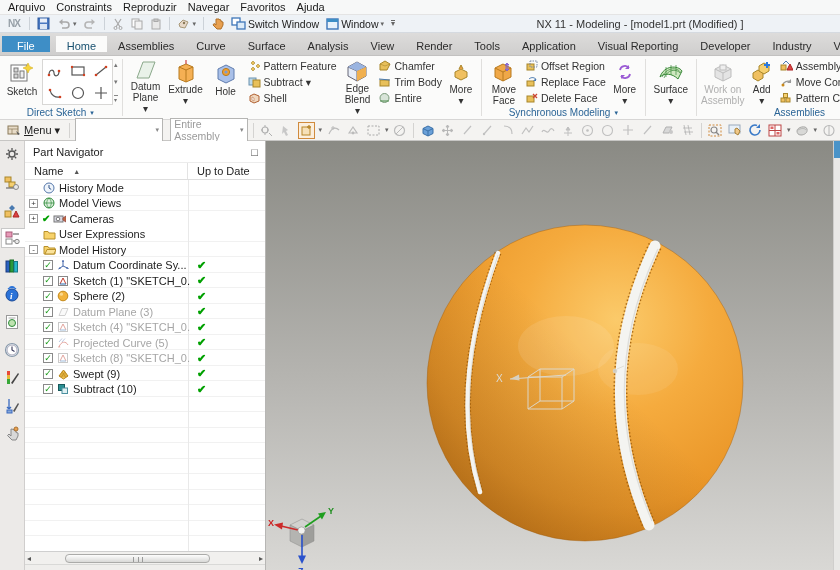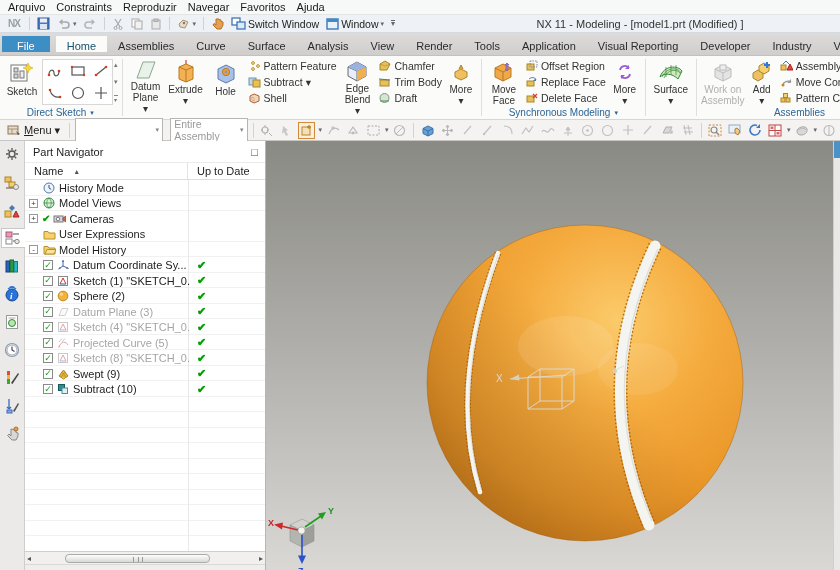--- a/index.html
+++ b/index.html
@@ -358,21 +358,21 @@
             </span>
             <span>Trim Body</span>
           </div>
         <div class="smallitem">
             <span class="ic">
               <svg width="13" height="12" viewBox="0 0 13 12">
                 <circle cx="6.5" cy="6" r="4.5" fill="#d8e4d8" stroke="#7a9a7a"></circle>
                 <path d="M2 9h9" stroke="#4a8a4a"></path>
               </svg>
             </span>
-            <span>Draft</span>
+            <span>Entire</span>
           </div>
       </div>
       <div class="bigbtn" style="width:34px">
         <span class="bicon">
             <svg width="20" height="18" viewBox="0 0 20 18">
               <path d="M4 9l6-3 6 3v5l-6 3-6-3z" fill="#f0c060" stroke="#a8862a"></path>
               <path d="M8 6l2-4 2 4" fill="#e8a040" stroke="#a8862a"></path>
             </svg>
           </span>
         <span>More</span>

